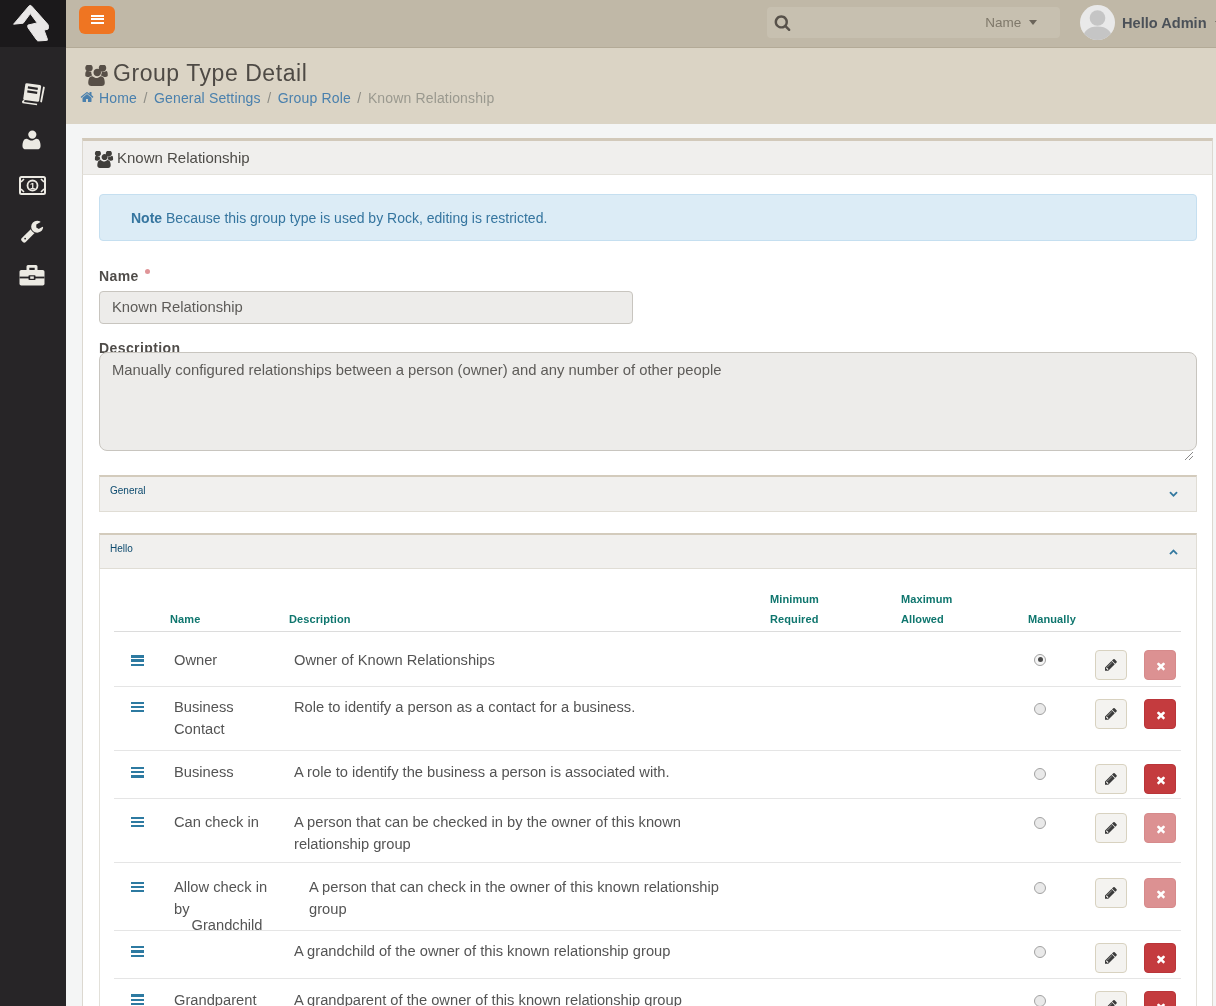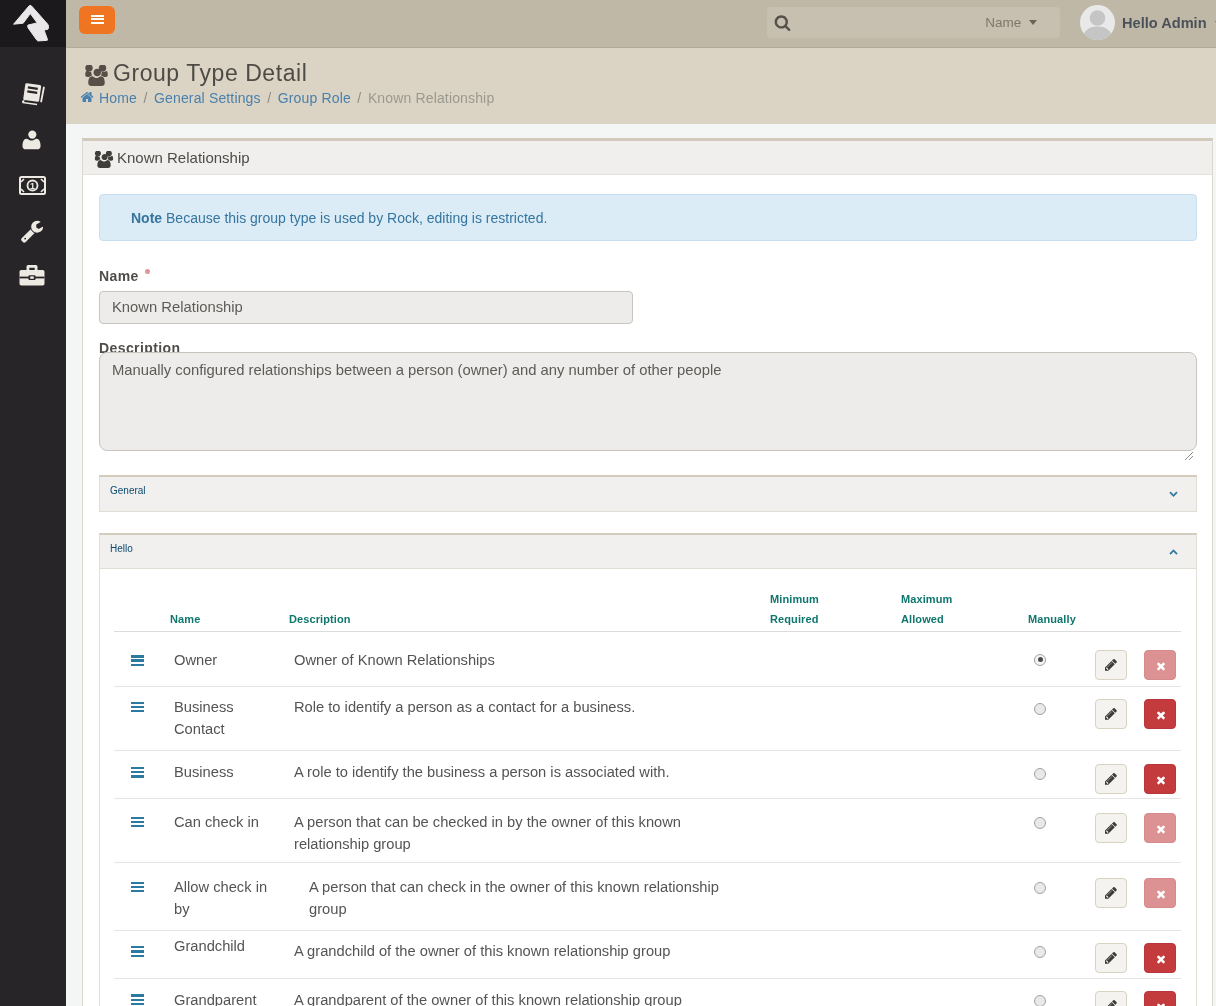--- a/index.html
+++ b/index.html
@@ -275,21 +275,21 @@
     <div class="btn-del muted" style="top:877.5px">
       <svg width="12" height="12" viewBox="0 0 1792 1792" style="left:10px; top:9px;">
         <path fill="#fff" d="M1490 1322q0 40-28 68l-136 136q-28 28-68 28t-68-28l-294-294-294 294q-28 28-68 28t-68-28l-136-136q-28-28-28-68t28-68l294-294-294-294q-28-28-28-68t28-68l136-136q28-28 68-28t68 28l294 294 294-294q28-28 68-28t68 28l136 136q28 28 28 68t-28 68l-294 294 294 294q28 28 28 68z"></path>
       </svg>
     </div>
     <div class="drag" style="top:946.2px">
       <i style="top:0"></i>
       <i style="top:4.2px"></i>
       <i style="top:8.4px"></i>
     </div>
-    <div class="td" style="left:174px; top:935px; width:106px;">Grandchild</div>
+    <div class="td" style="left:174px; top:914px; width:106px;text-align:center;">Grandchild</div>
     <div class="td" style="left:294px; top:940.4px; width:470px;">A grandchild of the owner of this known relationship group</div>
     <div class="radio" style="top:946.2px"></div>
     <div class="btn-edit" style="top:943px">
       <svg width="14" height="14" viewBox="0 0 1792 1792">
         <path fill="#3b3b3b" d="M363 1387l91-91-235-235-91 91v107h128v128h107zm523-928q0-22-22-22-10 0-17 7l-542 542q-7 7-7 17 0 22 22 22 10 0 17-7l542-542q7-7 7-17zm-54-192l416 416-832 832h-416v-416zm683 96q0 53-37 90l-166 166-416-416 166-165q36-38 90-38 53 0 91 38l235 234q37 39 37 91z"></path>
       </svg>
     </div>
     <div class="btn-del" style="top:943px">
       <svg width="12" height="12" viewBox="0 0 1792 1792" style="left:10px; top:9px;">
         <path fill="#fff" d="M1490 1322q0 40-28 68l-136 136q-28 28-68 28t-68-28l-294-294-294 294q-28 28-68 28t-68-28l-136-136q-28-28-28-68t28-68l294-294-294-294q-28-28-28-68t28-68l136-136q28-28 68-28t68 28l294 294 294-294q28-28 68-28t68 28l136 136q28 28 28 68t-28 68l-294 294 294 294q28 28 28 68z"></path>

